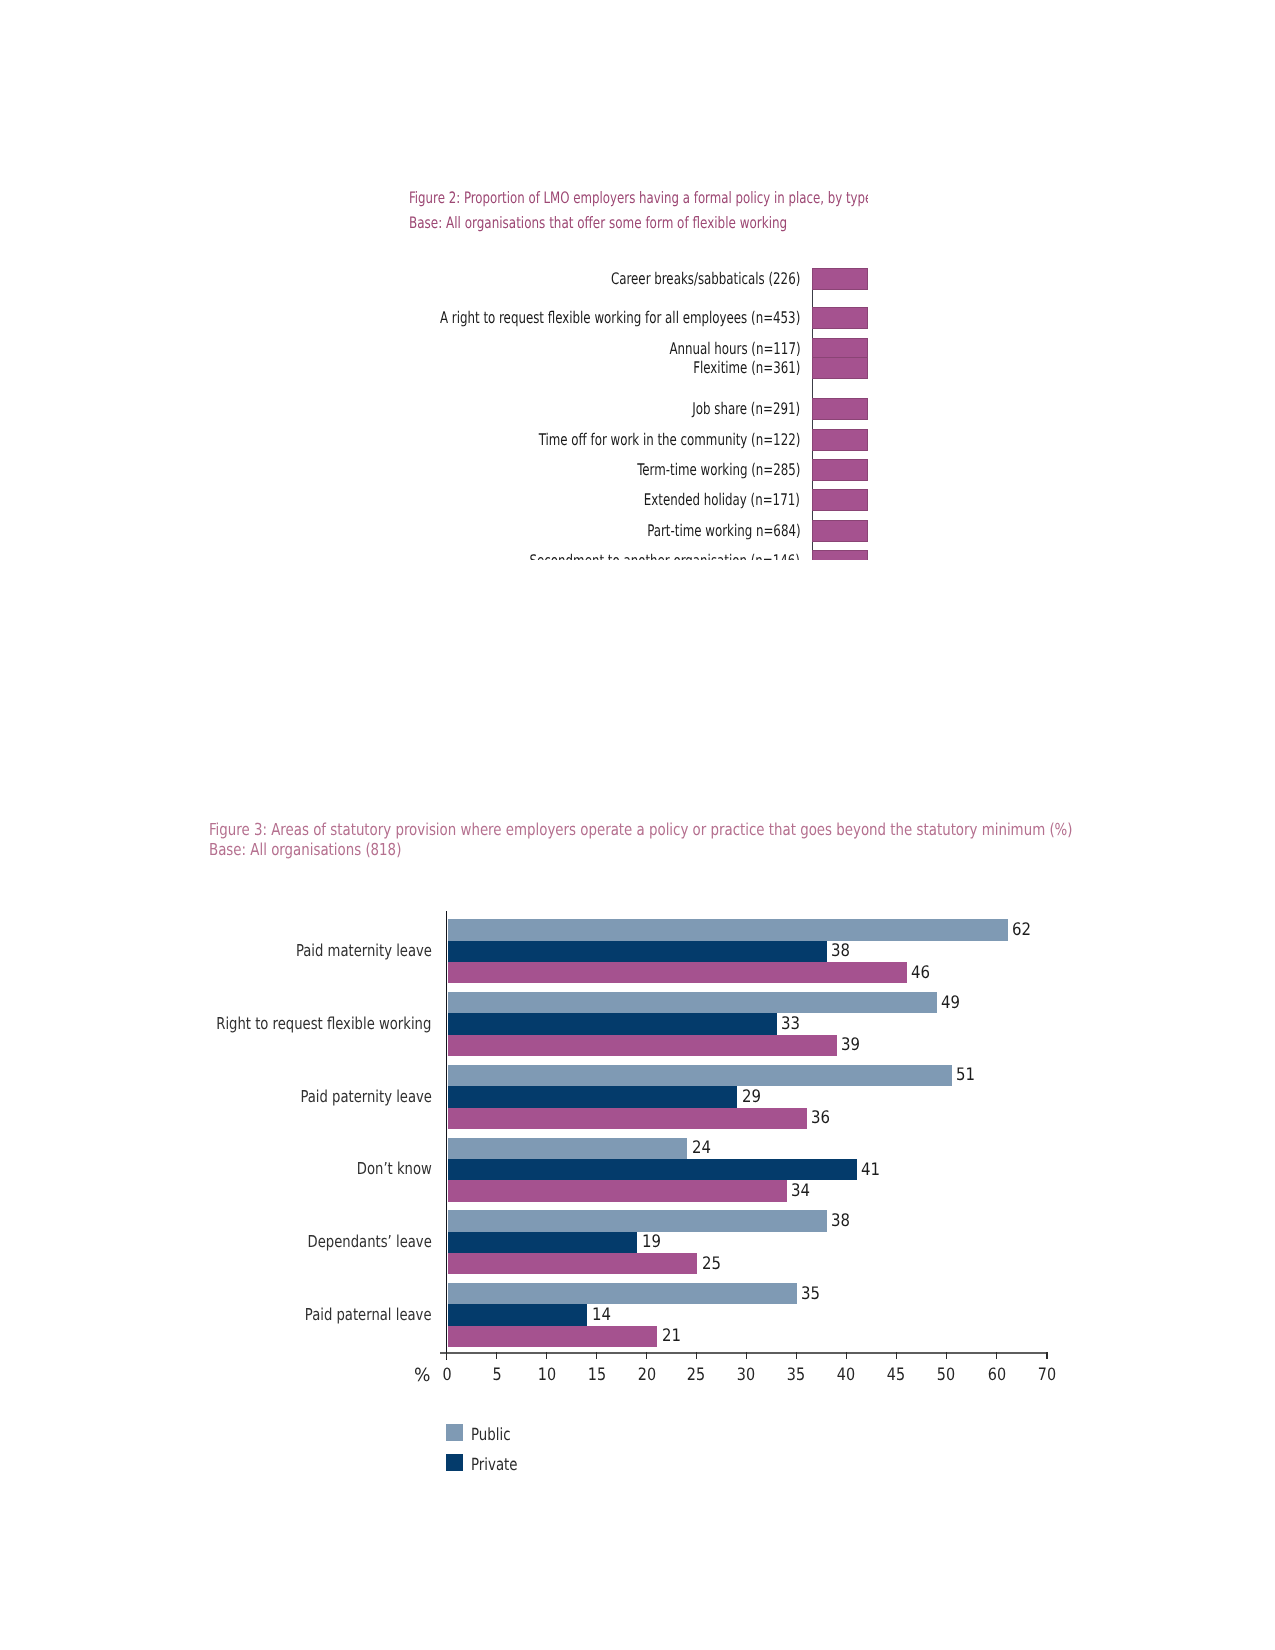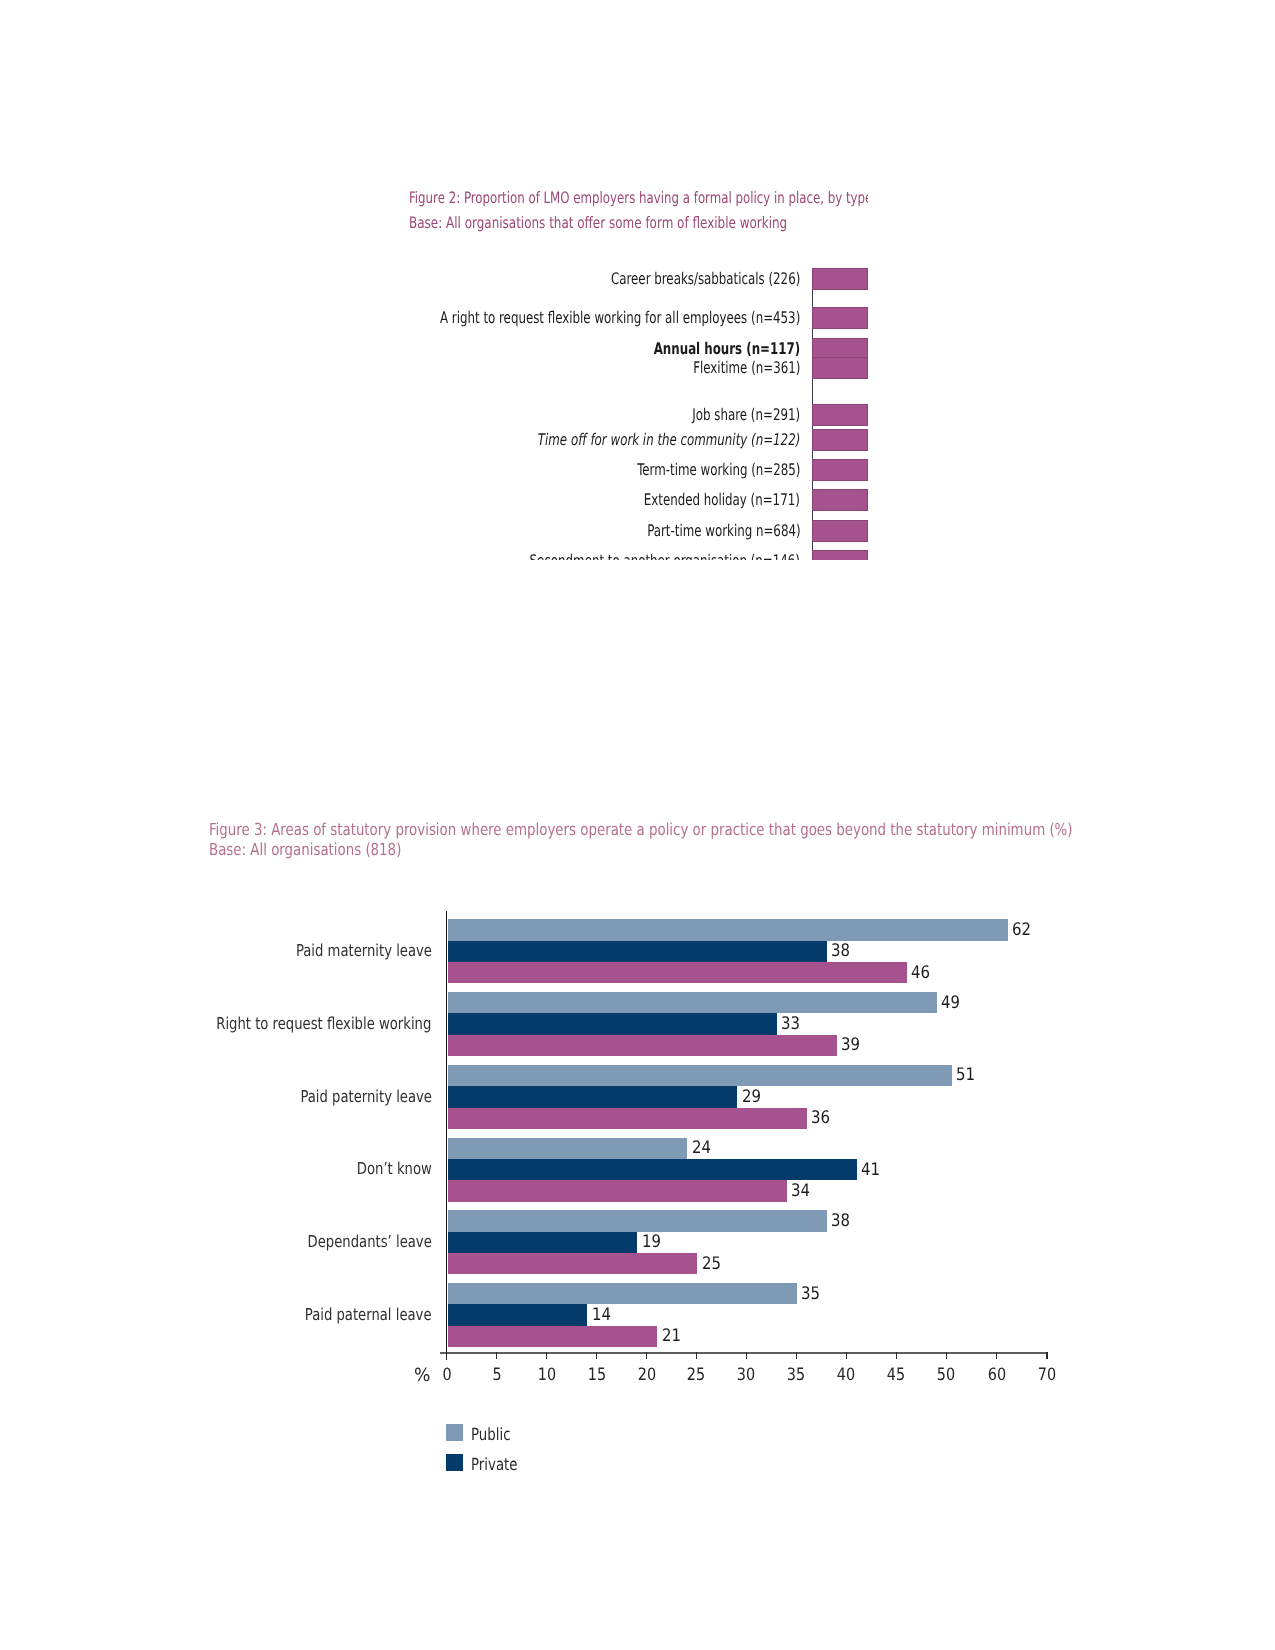--- a/index.html
+++ b/index.html
@@ -82,33 +82,33 @@
       <div class="fig2-axis"></div>
       <div class="fig2-rows">
           <div class="fig2-row" style="top: 88px;">
             <div class="fig2-lab">Career breaks/sabbaticals (226)</div>
             <div class="fig2-bar" style="background: rgb(165, 82, 143);"></div>
           </div>
           <div class="fig2-row" style="top: 127.35px;">
             <div class="fig2-lab">A right to request flexible working for all employees (n=453)</div>
             <div class="fig2-bar" style="background: rgb(165, 82, 143);"></div>
           </div>
-          <div class="fig2-row" style="top: 157.7px; font-weight: bold;">
+          <div class="fig2-row" style="top: 157.7px;">
             <div class="fig2-lab">Annual hours (n=117)</div>
             <div class="fig2-bar" style="background: rgb(165, 82, 143);"></div>
           </div>
           <div class="fig2-row" style="top: 177px;">
             <div class="fig2-lab">Flexitime (n=361)</div>
             <div class="fig2-bar" style="background: rgb(165, 82, 143);"></div>
           </div>
-          <div class="fig2-row" style="top: 224px;">
+          <div class="fig2-row" style="top: 218px;">
             <div class="fig2-lab">Job share (n=291)</div>
             <div class="fig2-bar" style="background: rgb(165, 82, 143);"></div>
           </div>
-          <div class="fig2-row" style="top: 248.75px; font-style: italic;">
+          <div class="fig2-row" style="top: 248.75px;">
             <div class="fig2-lab">Time off for work in the community (n=122)</div>
             <div class="fig2-bar" style="background: rgb(165, 82, 143);"></div>
           </div>
           <div class="fig2-row" style="top: 279.1px;">
             <div class="fig2-lab">Term-time working (n=285)</div>
             <div class="fig2-bar" style="background: rgb(165, 82, 143);"></div>
           </div>
           <div class="fig2-row" style="top: 309.45px;">
             <div class="fig2-lab">Extended holiday (n=171)</div>
             <div class="fig2-bar" style="background: rgb(165, 82, 143);"></div>

